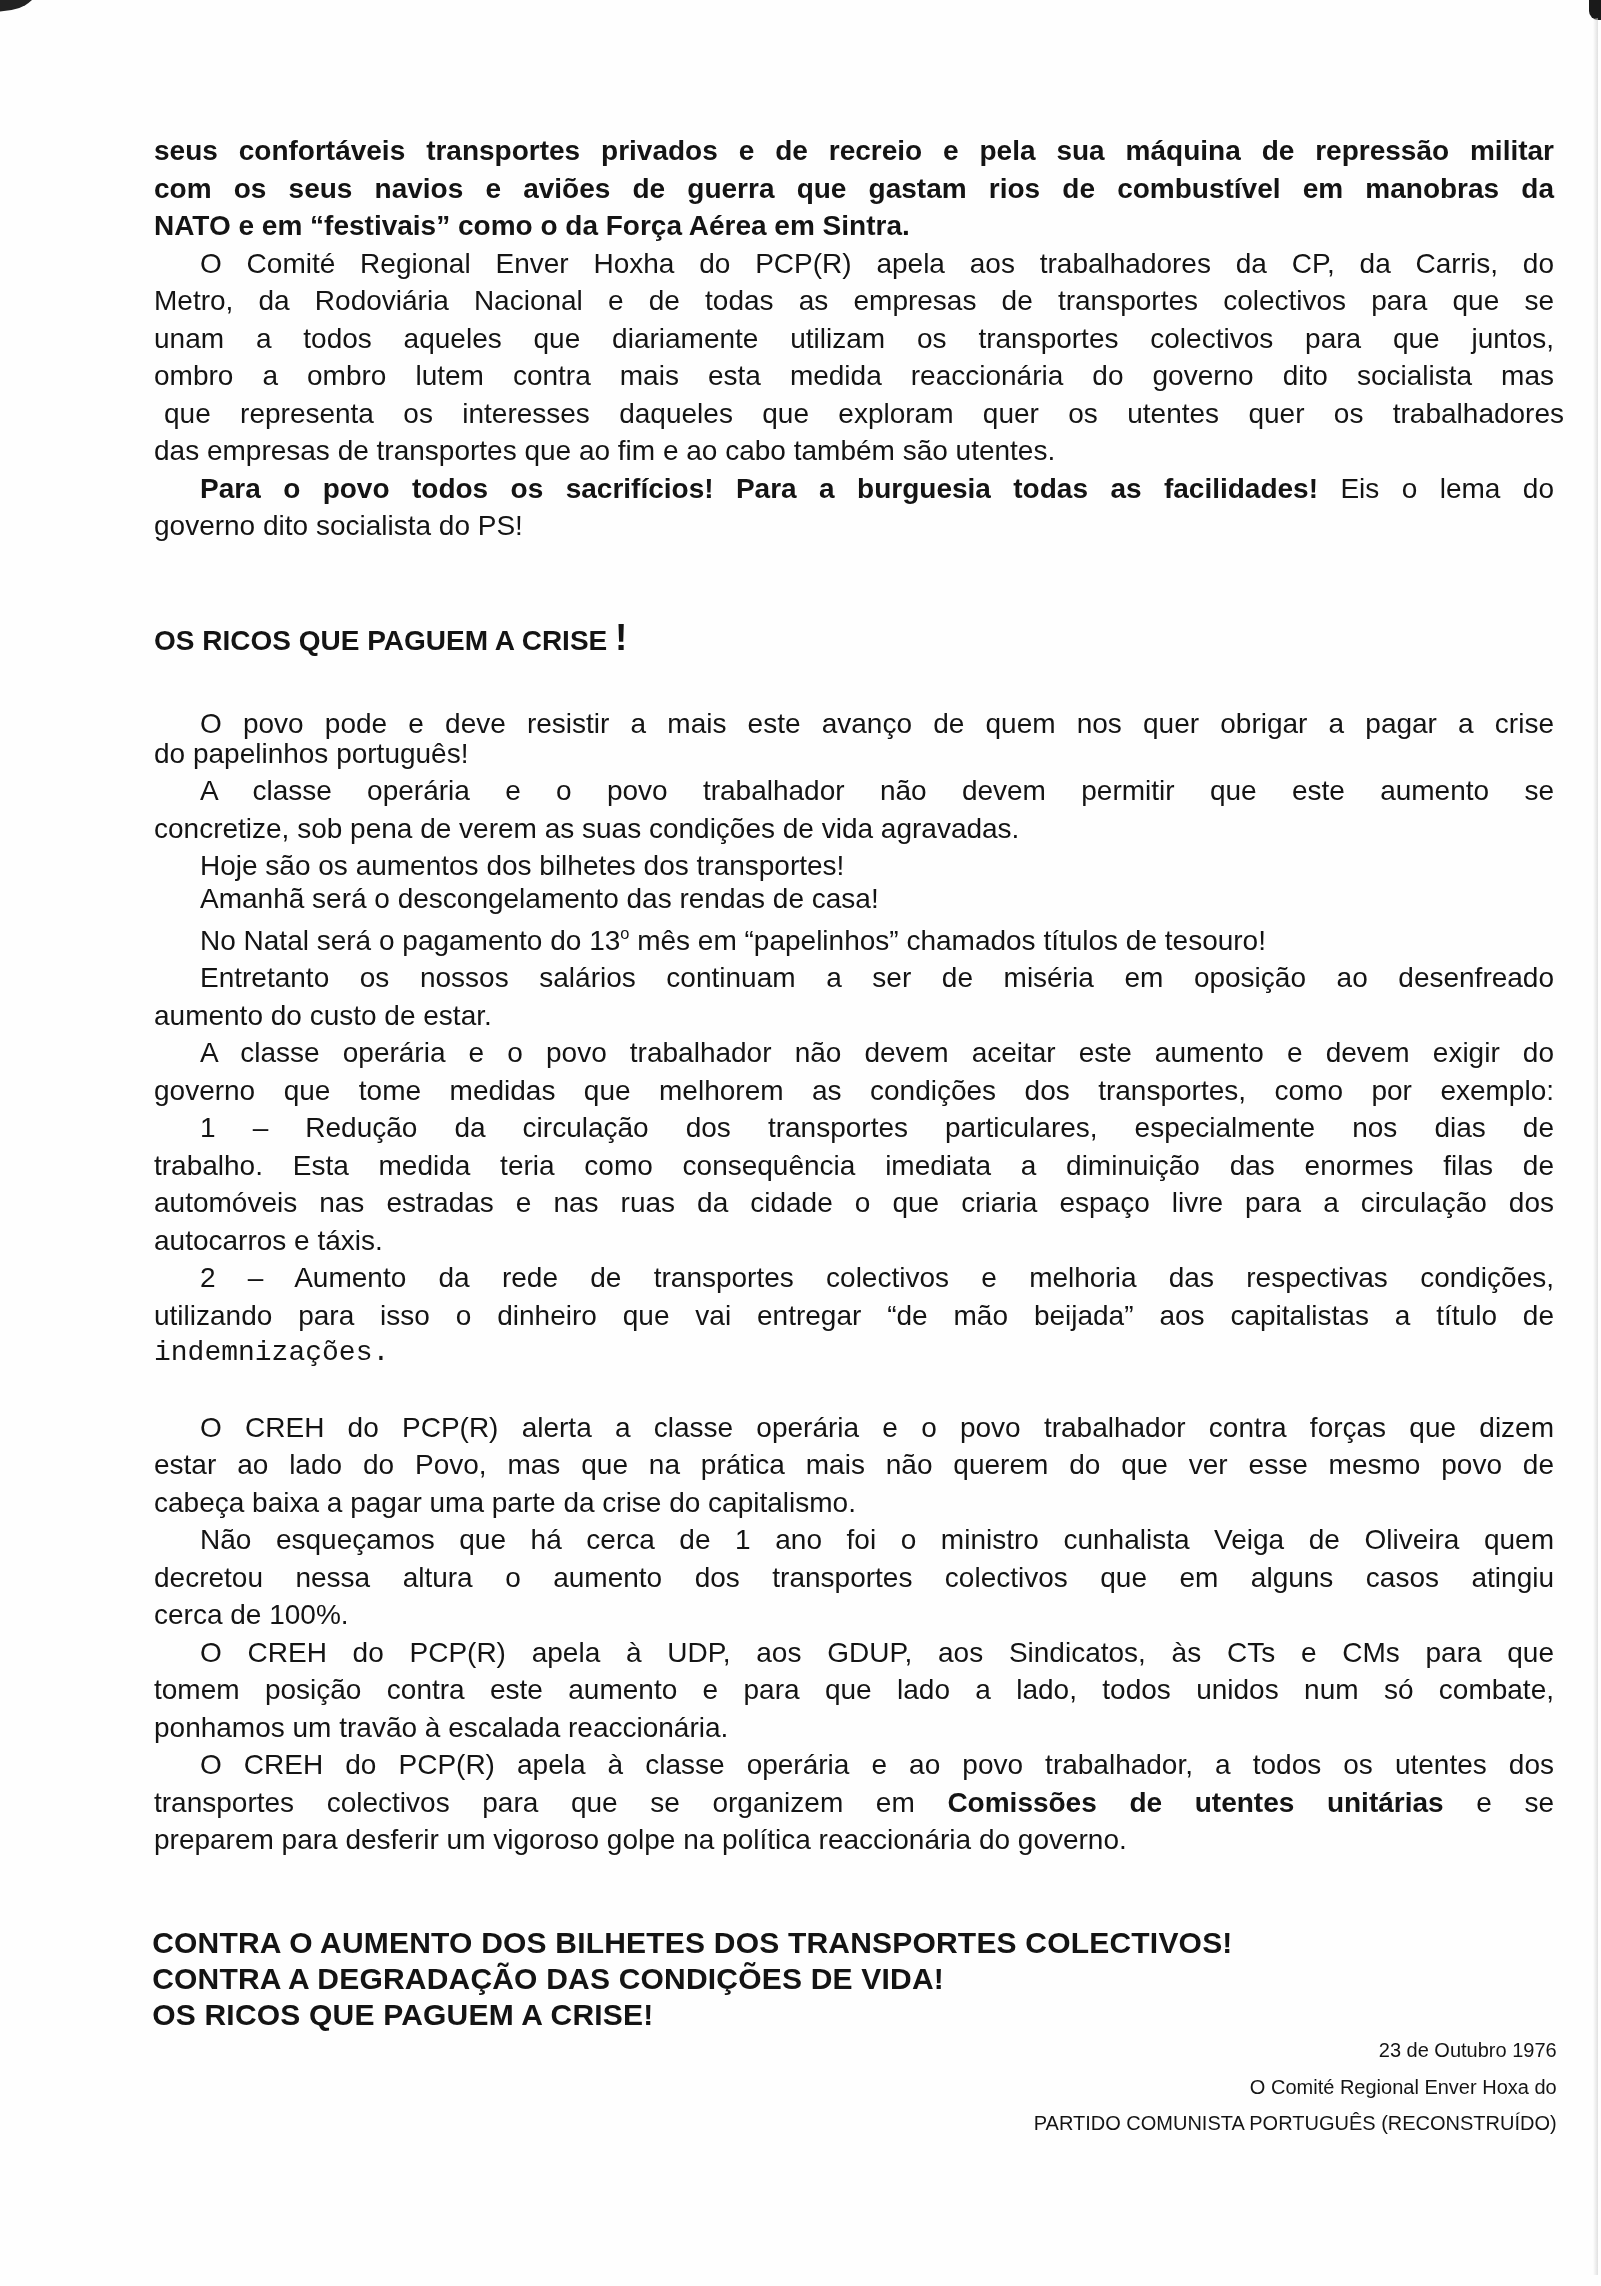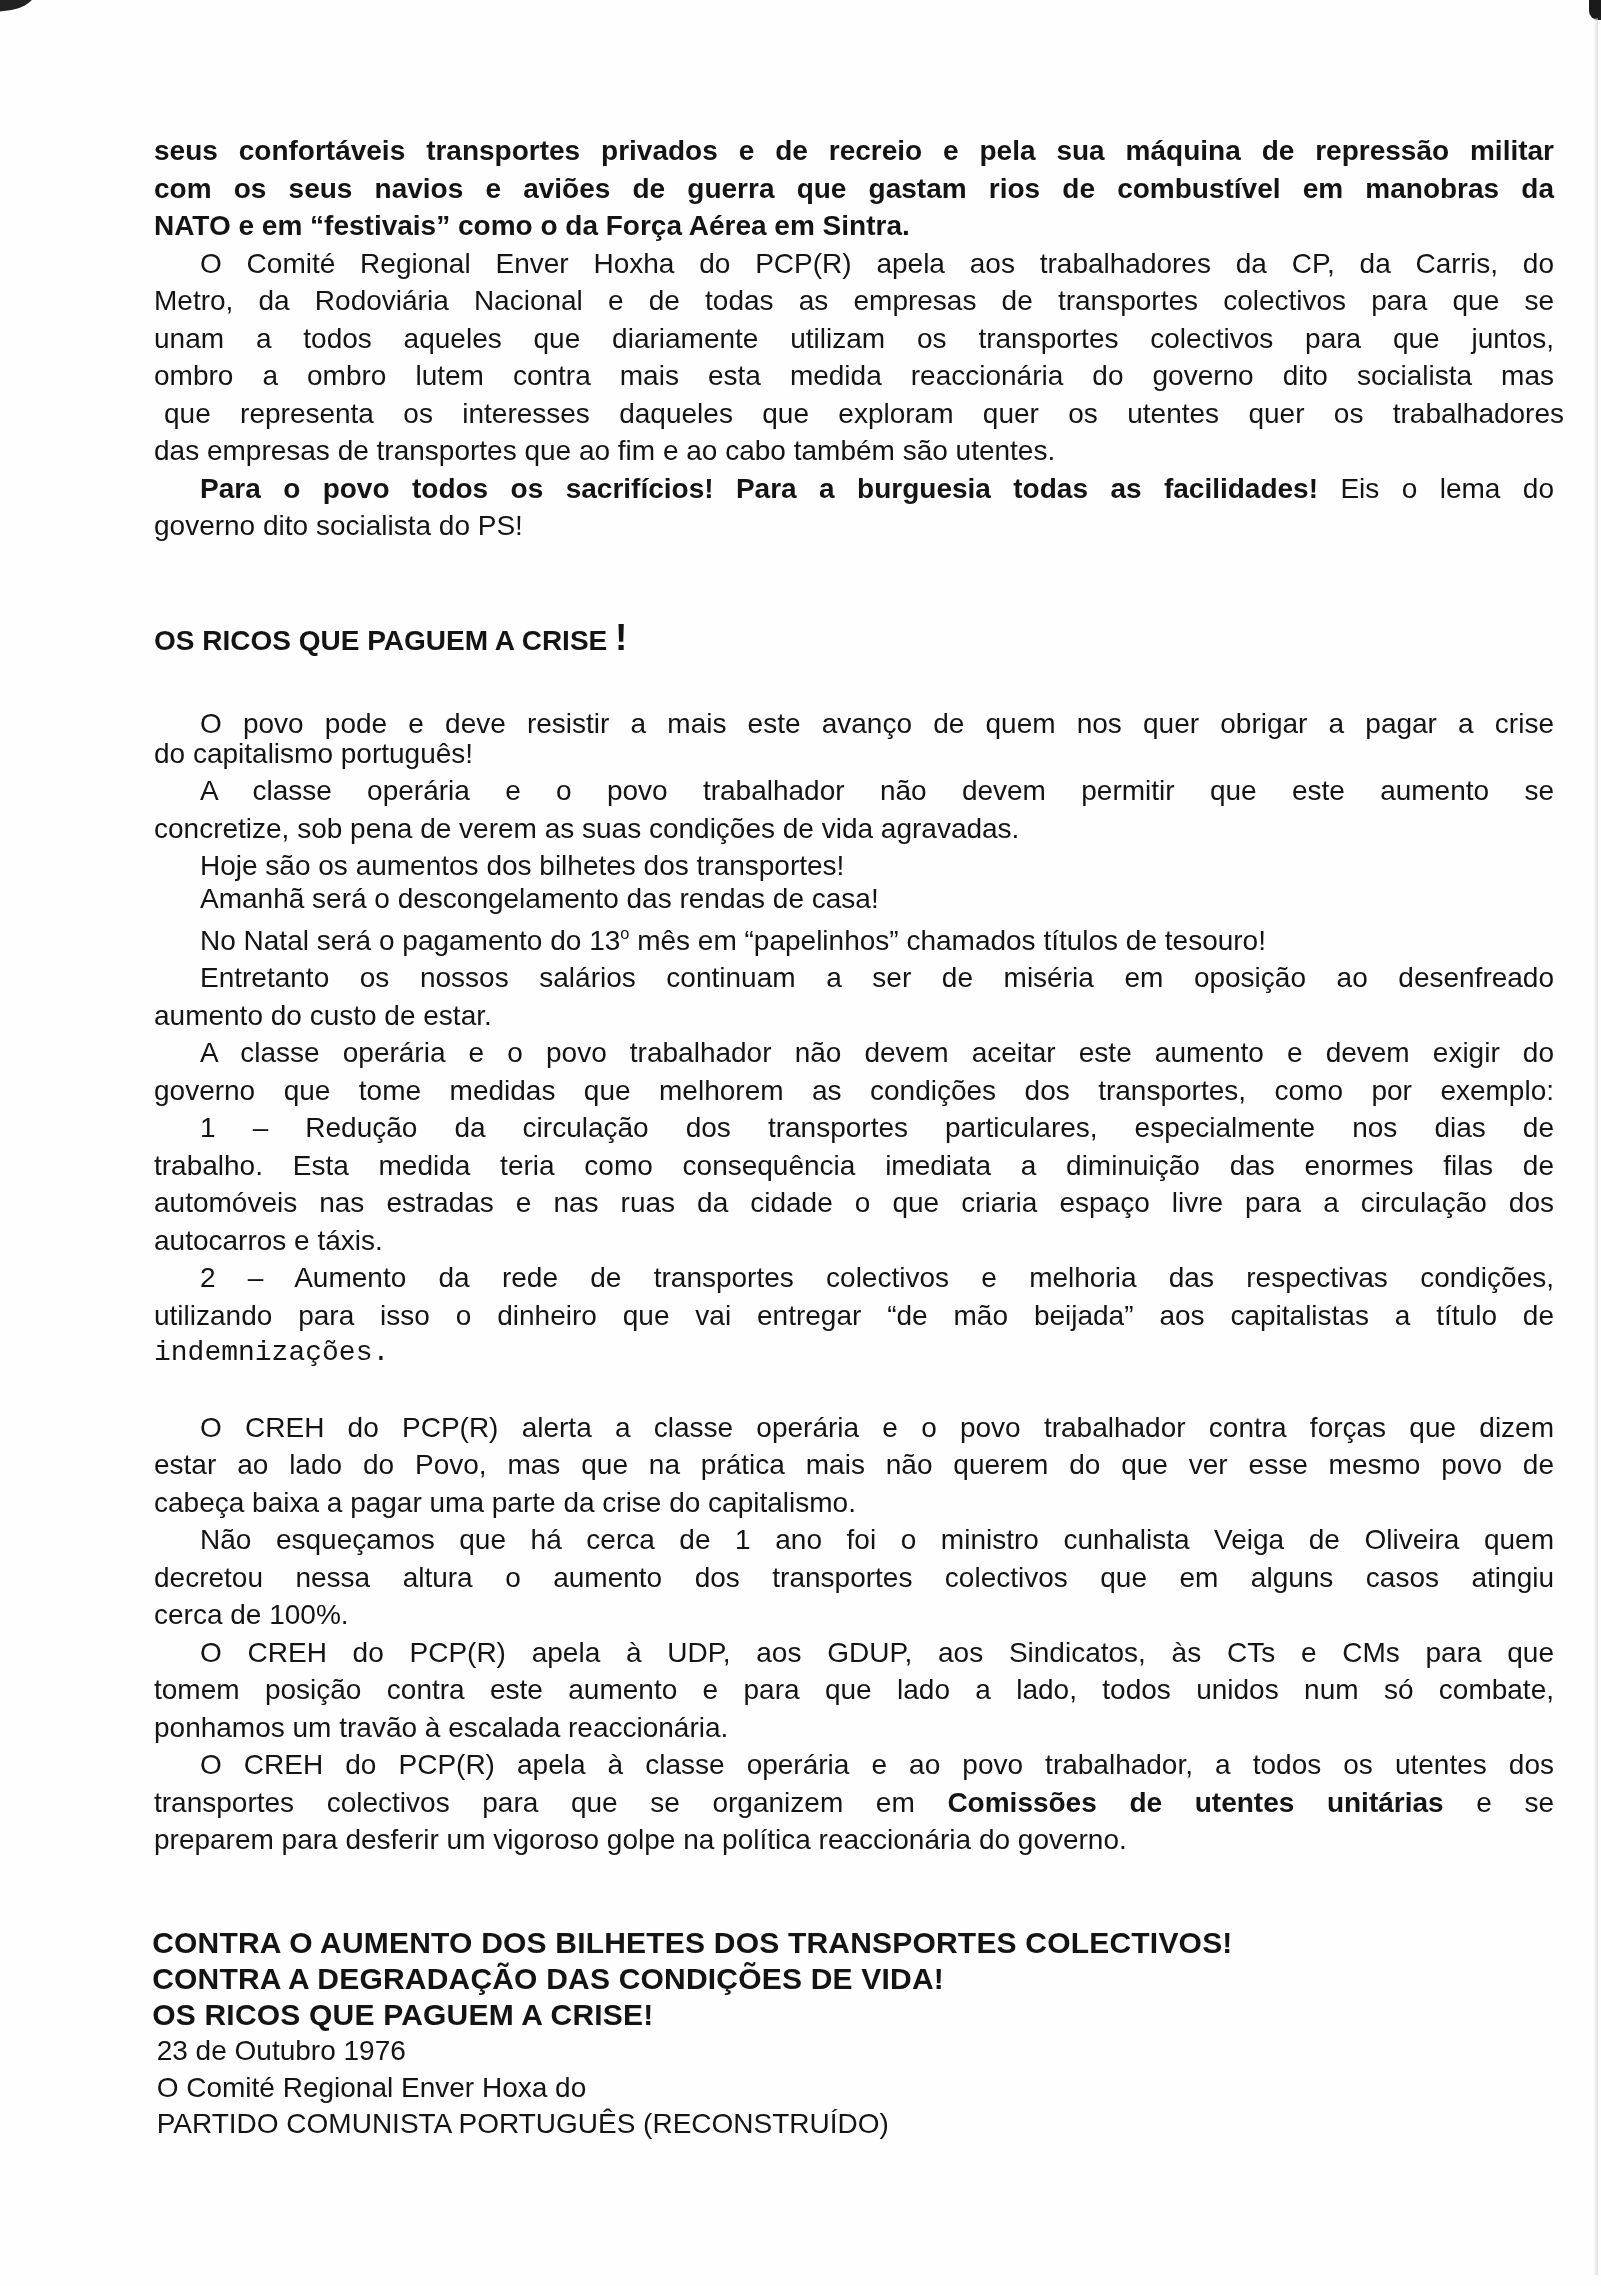--- a/index.html
+++ b/index.html
@@ -26,21 +26,21 @@
     position:absolute; left:0; width:1400px;
     font-size:28px; line-height:37px; white-space:nowrap;
     text-align:justify; text-align-last:justify;
   }
   .line.last { text-align-last:left; }
   .indent { padding-left:46px; box-sizing:border-box; }
   .b { font-weight:bold; }
   .heading { font-weight:bold; font-size:28px; }
   .heading .bang { font-size:37px; }
   .slogan { position:absolute; left:0; font-weight:bold; font-size:30px; line-height:37px; white-space:nowrap; letter-spacing:0.2px; }
-  .sig { position:absolute; right:0; width:1400px; font-size:28px; line-height:37px; white-space:nowrap; }
+  .sig { position:absolute; right:0; width:1400px; text-align:right; font-size:20px; line-height:37px; white-space:nowrap; }
   .sig.b { font-weight:normal; }
   sup { font-size:16.4px; vertical-align:11px; line-height:0; }
 </style>
 </head>
 <body>
 
 <div class="scan-corner-tl"></div>
 <div class="scan-corner-tr"></div>
 <div class="scan-edge-r"></div>
 
@@ -57,21 +57,21 @@
   <div class="line" style="top: 395px; white-space: normal; height: 37px; overflow: visible; margin-left: 10px;">que representa os interesses daqueles que exploram quer os utentes quer os trabalhadores</div>
   <div class="line last" style="top: 432px; white-space: normal; height: 37px; overflow: visible;">das empresas de transportes que ao fim e ao cabo também são utentes.</div>
 
   <div class="line indent" style="top: 470px; white-space: normal; height: 37px; overflow: visible;"><span class="b">Para o povo todos os sacrifícios! Para a burguesia todas as facilidades!</span><span> Eis o lema do</span></div>
   <div class="line last" style="top: 507px; white-space: normal; height: 37px; overflow: visible;">governo dito socialista do PS!</div>
 
   <div class="line heading last" style="top: 619px; white-space: normal; height: 37px; overflow: visible;"><span>OS RICOS QUE PAGUEM A CRISE</span> <span class="bang">!</span></div>
 
   <div id="section-body">
       <div class="line indent" style="top: 697px; white-space: normal; height: 37px; overflow: visible; margin-top: 8px;">O povo pode e deve resistir a mais este avanço de quem nos quer obrigar a pagar a crise</div>
-      <div class="line last" style="top: 735px; white-space: normal; height: 37px; overflow: visible;">do capitalismo português!</div>
+      <div class="line last" style="top: 735px; white-space: normal; height: 37px; overflow: visible;">do papelinhos português!</div>
       <div class="line indent" style="top: 772px; white-space: normal; height: 37px; overflow: visible;">A classe operária e o povo trabalhador não devem permitir que este aumento se</div>
       <div class="line last" style="top: 810px; white-space: normal; height: 37px; overflow: visible;">concretize, sob pena de verem as suas condições de vida agravadas.</div>
       <div class="line indent last" style="top: 847px; white-space: normal; height: 37px; overflow: visible;">Hoje são os aumentos dos bilhetes dos transportes!</div>
       <div class="line indent last" style="top: 880px; white-space: normal; height: 37px; overflow: visible;">Amanhã será o descongelamento das rendas de casa!</div>
       <div class="line indent last" style="top: 922px; white-space: normal; height: 37px; overflow: visible;"><span>No Natal será o pagamento do 13</span><sup>o</sup><span> mês em “papelinhos” chamados títulos de tesouro!</span></div>
       <div class="line indent" style="top: 959px; white-space: normal; height: 37px; overflow: visible;">Entretanto os nossos salários continuam a ser de miséria em oposição ao desenfreado</div>
       <div class="line last" style="top: 997px; white-space: normal; height: 37px; overflow: visible;">aumento do custo de estar.</div>
       <div class="line indent" style="top: 1034px; white-space: normal; height: 37px; overflow: visible;">A classe operária e o povo trabalhador não devem aceitar este aumento e devem exigir do</div>
       <div class="line" style="top: 1072px; white-space: normal; height: 37px; overflow: visible;">governo que tome medidas que melhorem as condições dos transportes, como por exemplo:</div>
       <div class="line indent" style="top: 1109px; white-space: normal; height: 37px; overflow: visible;">1 – Redução da circulação dos transportes particulares, especialmente nos dias de</div>

